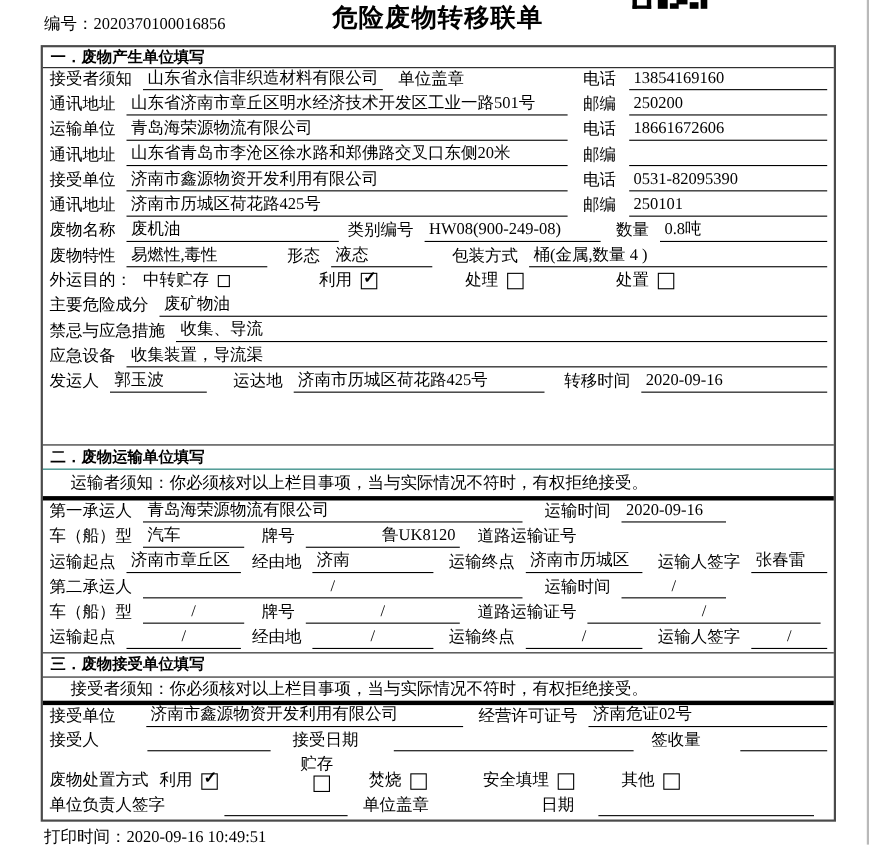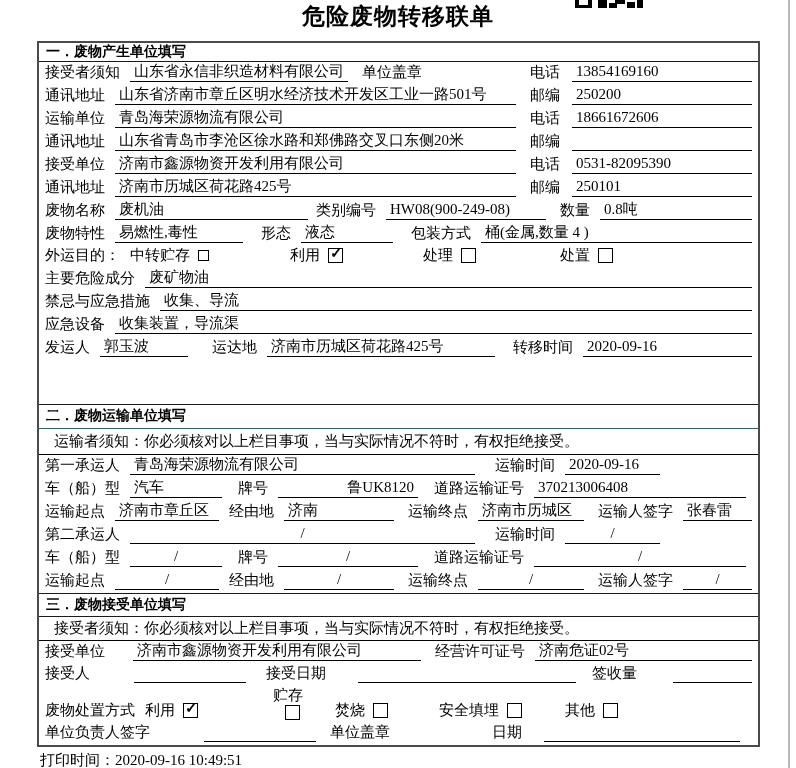--- a/index.html
+++ b/index.html
@@ -17,22 +17,22 @@
   .doc-no{position:absolute;left:40px;top:12px;font-size:15px;white-space:nowrap;}
   .doc-title{position:absolute;left:0;right:0;top:1px;text-align:center;
     font-size:23px;font-weight:bold;letter-spacing:1px;}
   
   .form-box{position:absolute;left:37px;top:41px;width:719px;height:702px;
     border:2px solid #4a4a4a;display:flex;flex-direction:column;box-sizing:content-box;background:#fff;}
   .sec-head{font-weight:bold;font-size:14px;display:flex;align-items:center;padding-left:7px;}
   .s1-head{height:21px;border-bottom:1px solid #1a1a1a;}
   .s2-head{height:27px;border-top:1px solid #1a1a1a;border-bottom:1px solid #0f766e;margin-top:44px;}
   .s3-head{height:26px;border-top:1px solid #1a1a1a;border-bottom:1px solid #1a1a1a;}
-  .note-row{height:30px;border-bottom:1px solid #000000;display:flex;align-items:center;
-    padding-left:15px;font-size:15px;}
+  .note-row{height:30px;border-bottom:4px solid #000000;display:flex;align-items:center;
+    padding-left:25px;font-size:15px;}
   .note3{height:27px;}
   .s1-body{height:320px;display:flex;flex-direction:column;}
   .s2-body{height:146px;display:flex;flex-direction:column;}
   .s3-body{flex:1;display:flex;flex-direction:column;}
   .row{flex:1;display:flex;align-items:flex-end;padding:0 6px 3px 6px;font-size:15px;}
   .lbl{white-space:nowrap;margin-right:10px;line-height:19px;}
   .u{border-bottom:1px solid #000;min-height:19px;line-height:19px;
     padding:0 4px;white-space:nowrap;box-sizing:border-box;}
   .u.flex{flex:1;}
   .u.c{text-align:center;}
@@ -56,20 +56,23 @@
     <div style="left:0;top:0;width:4px;height:8px;"></div>
     <div style="left:13px;top:0;width:4px;height:8px;"></div>
     <div style="left:0;top:5px;width:17px;height:3px;"></div>
     <div style="left:23px;top:0;width:9px;height:8px;"></div>
     <div style="left:34px;top:3px;width:8px;height:5px;"></div>
     <div style="left:40px;top:0;width:10px;height:4px;"></div>
     <div style="left:52px;top:2px;width:8px;height:6px;"></div>
     <div style="left:62px;top:0;width:6px;height:8px;"></div>
   </div>
 
+  <div class="doc-no">
+    <span>编号：</span><span>2020370100016856</span>
+  </div>
   <div class="doc-title">危险废物转移联单</div>
 
   <div class="form-box">
 
     <div class="sec-head s1-head">一．废物产生单位填写</div>
     <div class="s1-body">
 
       <div class="row">
         <span class="lbl">接受者须知</span>
         <span class="u" style="width:218px;">山东省永信非织造材料有限公司</span>
@@ -199,21 +202,20 @@
         <span class="lbl">运输时间</span>
         <span class="u" style="width:95px;margin-right:92px;">2020-09-16</span>
       </div>
 
       <div class="row">
         <span class="lbl">车（船）型</span>
         <span class="u" style="width:92px;">汽车</span>
         <span class="lbl" style="margin-left:16px;">牌号</span>
         <span class="u" style="width:140px;text-align:right;">鲁UK8120</span>
         <span class="lbl" style="margin-left:16px;">道路运输证号</span>
-        <span class="u flex" style="margin-right:6px;">370213006408</span>
       </div>
 
       <div class="row">
         <span class="lbl">运输起点</span>
         <span class="u" style="width:104px;">济南市章丘区</span>
         <span class="lbl" style="margin-left:10px;">经由地</span>
         <span class="u" style="width:110px;">济南</span>
         <span class="lbl" style="margin-left:14px;">运输终点</span>
         <span class="u" style="width:106px;">济南市历城区</span>
         <span class="lbl" style="margin-left:14px;">运输人签字</span>

